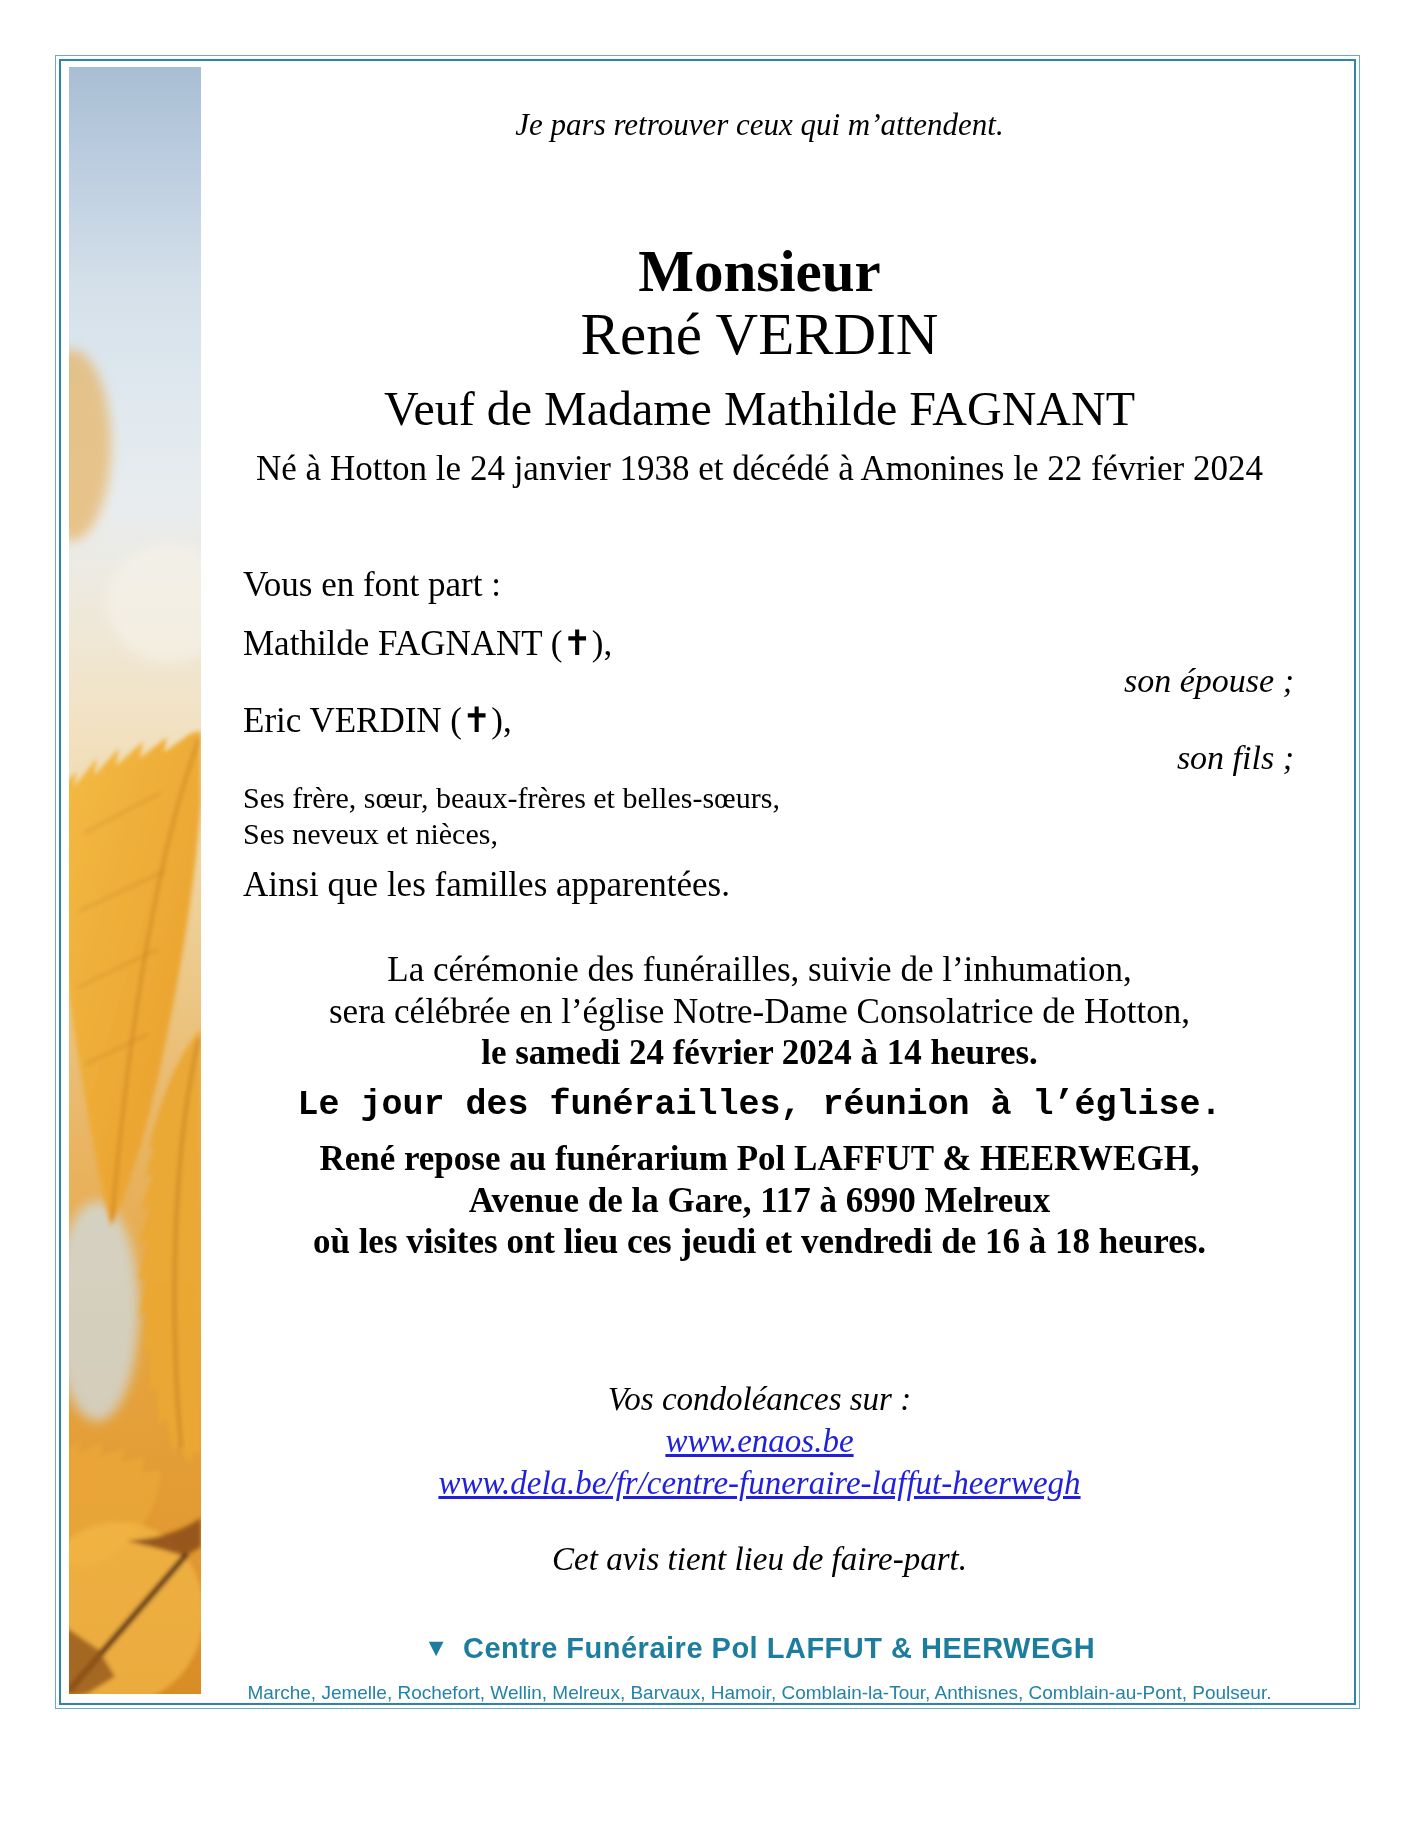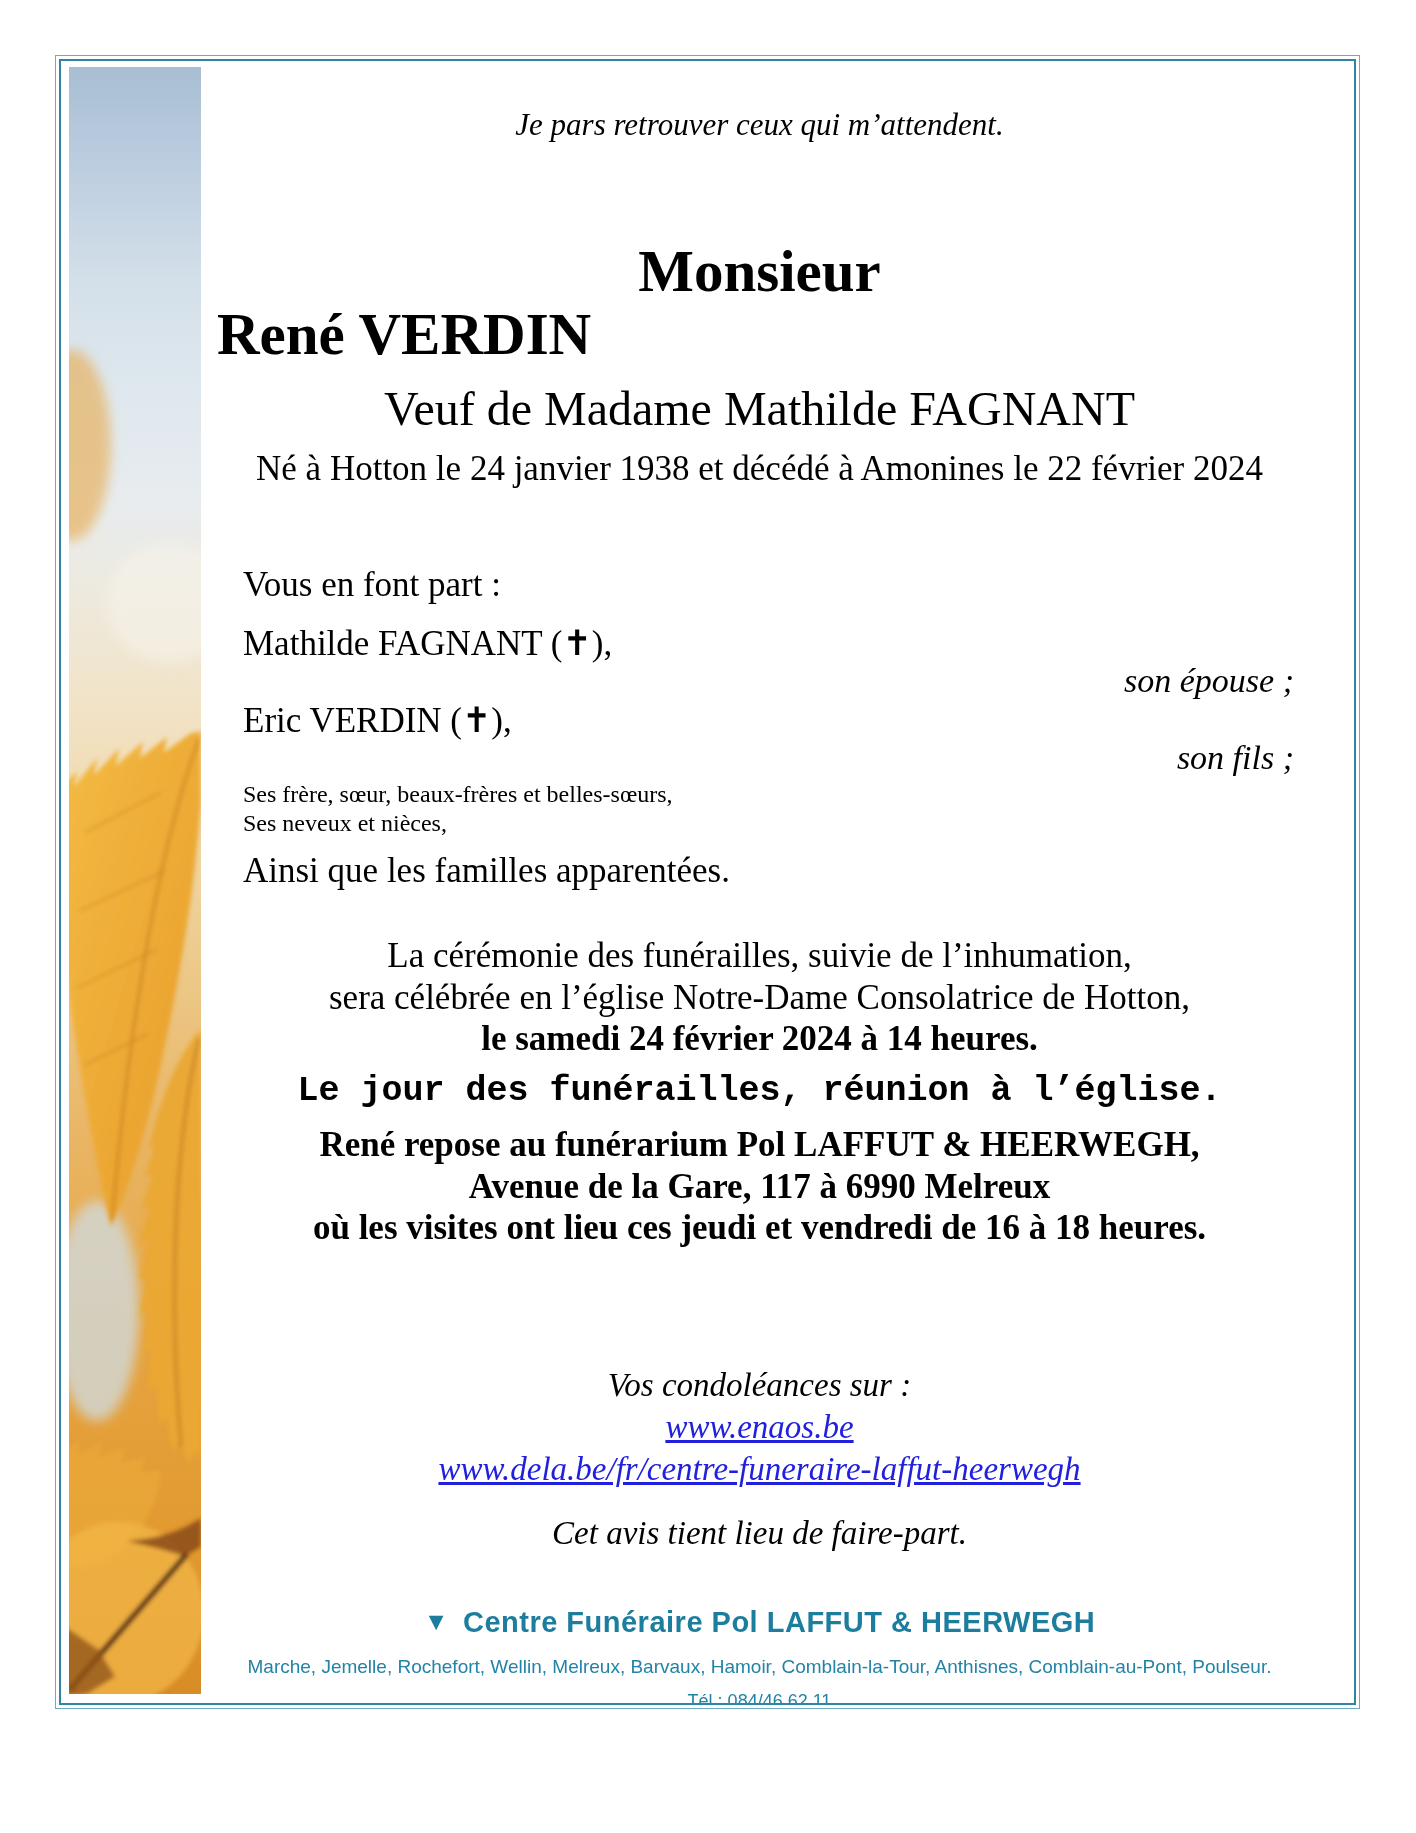--- a/index.html
+++ b/index.html
@@ -21,36 +21,36 @@
     position:absolute; left:8px; top:6px; bottom:9px; width:132px;
     overflow:hidden;
   }
   .photo-strip svg { display:block; width:100%; height:100%; }
   .content {
     position:absolute; left:146px; top:0; right:0; bottom:0;
     padding:0 52px 0 10px; overflow:hidden;
   }
   .quote { margin-top:46px; text-align:center; font-style:italic; font-size:31px; }
   .title-prefix { margin-top:97px; text-align:center; font-weight:bold; font-size:59px; line-height:1.06; }
-  .deceased-name { font-weight:bold; font-size:59px; line-height:1.06; }
+  .deceased-name { text-align:center; font-weight:normal; font-size:59px; line-height:1.06; }
   .subtitle { margin-top:16px; text-align:center; font-size:48px; }
   .life-dates { margin-top:13px; text-align:center; font-size:35px; }
   .intro { margin-top:76px; font-size:35px; padding-left:26px; }
   .relative-name { margin-top:18px; font-size:35px; padding-left:26px; }
   .relative-name.second { margin-top:1px; }
   .relation { text-align:right; font-style:italic; font-size:34px; margin-right:8px; line-height:1.02; }
-  .family-lines { margin-top:5px; font-size:24px; padding-left:26px; line-height:1.18; }
+  .family-lines { margin-top:5px; font-size:30px; padding-left:26px; line-height:1.18; }
   .families-line { margin-top:14px; font-size:35px; padding-left:26px; }
   .ceremony { margin-top:44px; text-align:center; font-size:35px; line-height:1.19; }
   .bold { font-weight:bold; }
   .meeting { margin-top:11px; text-align:center; font-size:35px; font-weight:bold;font-family:Liberation Mono, monospace; }
   .repose { margin-top:13px; text-align:center; font-size:35px; font-weight:bold; line-height:1.19; }
   .condolences { margin-top:116px; text-align:center; font-style:italic; font-size:33px; line-height:1.27; }
   .condolences a { color:#2121dd; text-decoration:underline; }
-  .notice { margin-top:24px; text-align:center; font-style:italic; font-size:33px; }
+  .notice { margin-top:36px; text-align:center; font-style:italic; font-size:33px; }
   .footer { margin-top:54px; text-align:center; font-family:"Liberation Sans", sans-serif; }
   .footer-company { color:#1c7d9e; font-weight:bold; font-size:29px; letter-spacing:0.5px; }
   .footer-company .tri { font-size:25px; margin-right:14px; position:relative; top:-2px; }
   .footer-locations { margin-top:17px; color:#2383a6; font-size:19px; }
   .footer-phone { margin-top:13px; color:#2383a6; font-size:18px; }
 </style>
 </head>
 <body>
 
 <div class="frame-outer">

